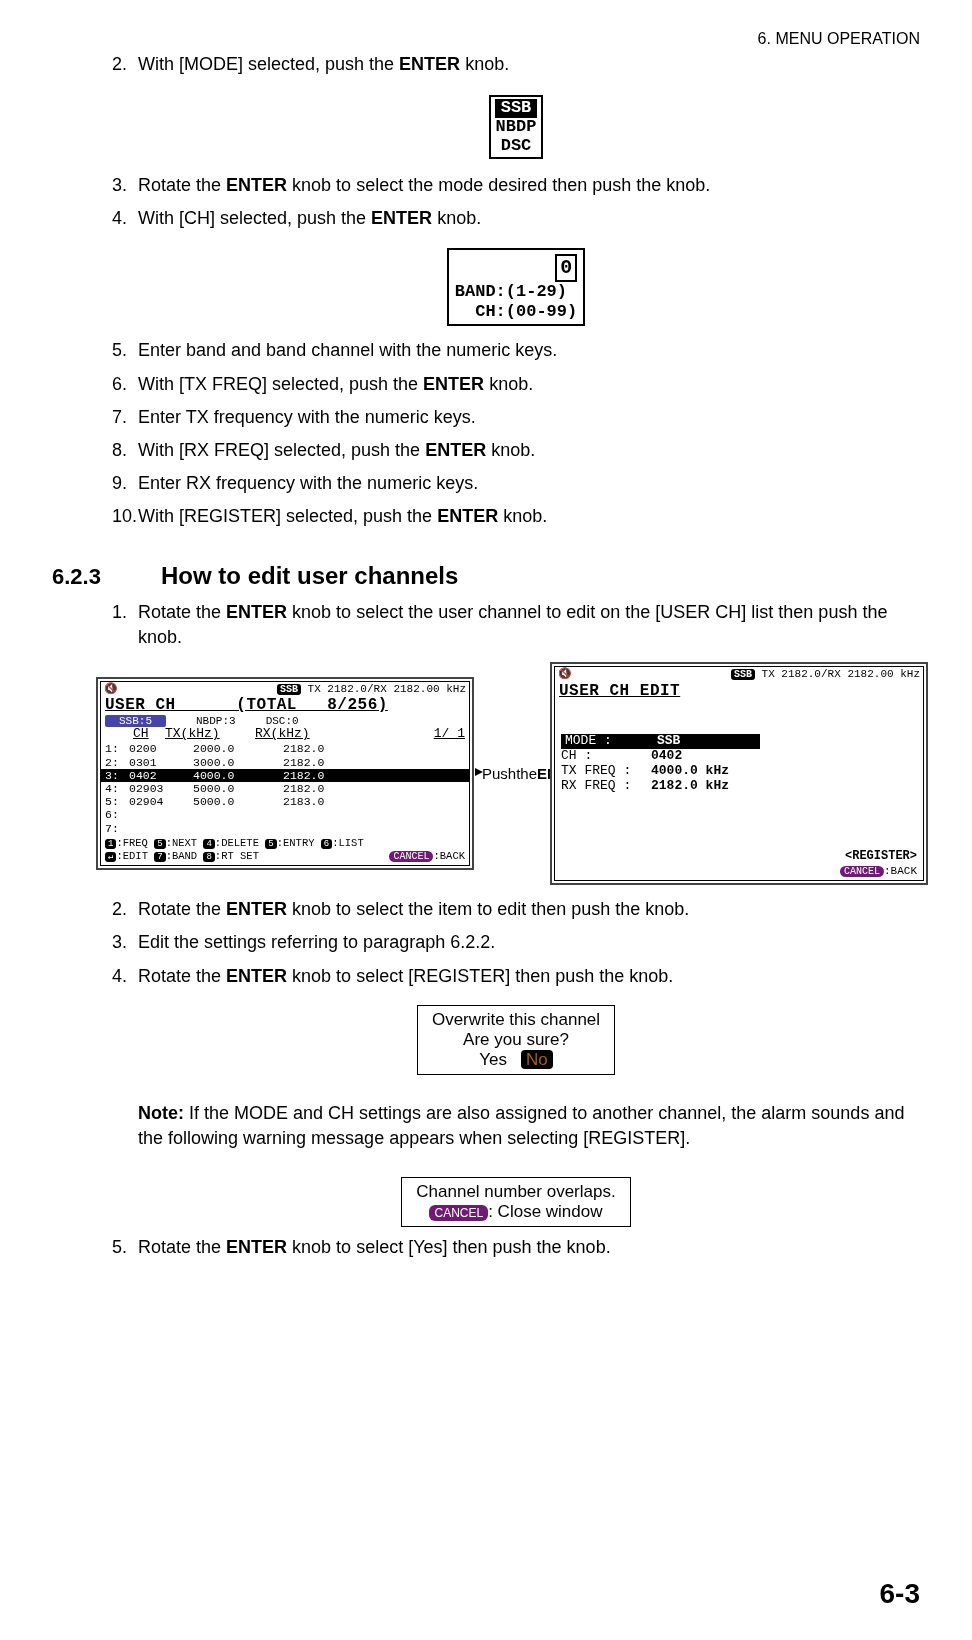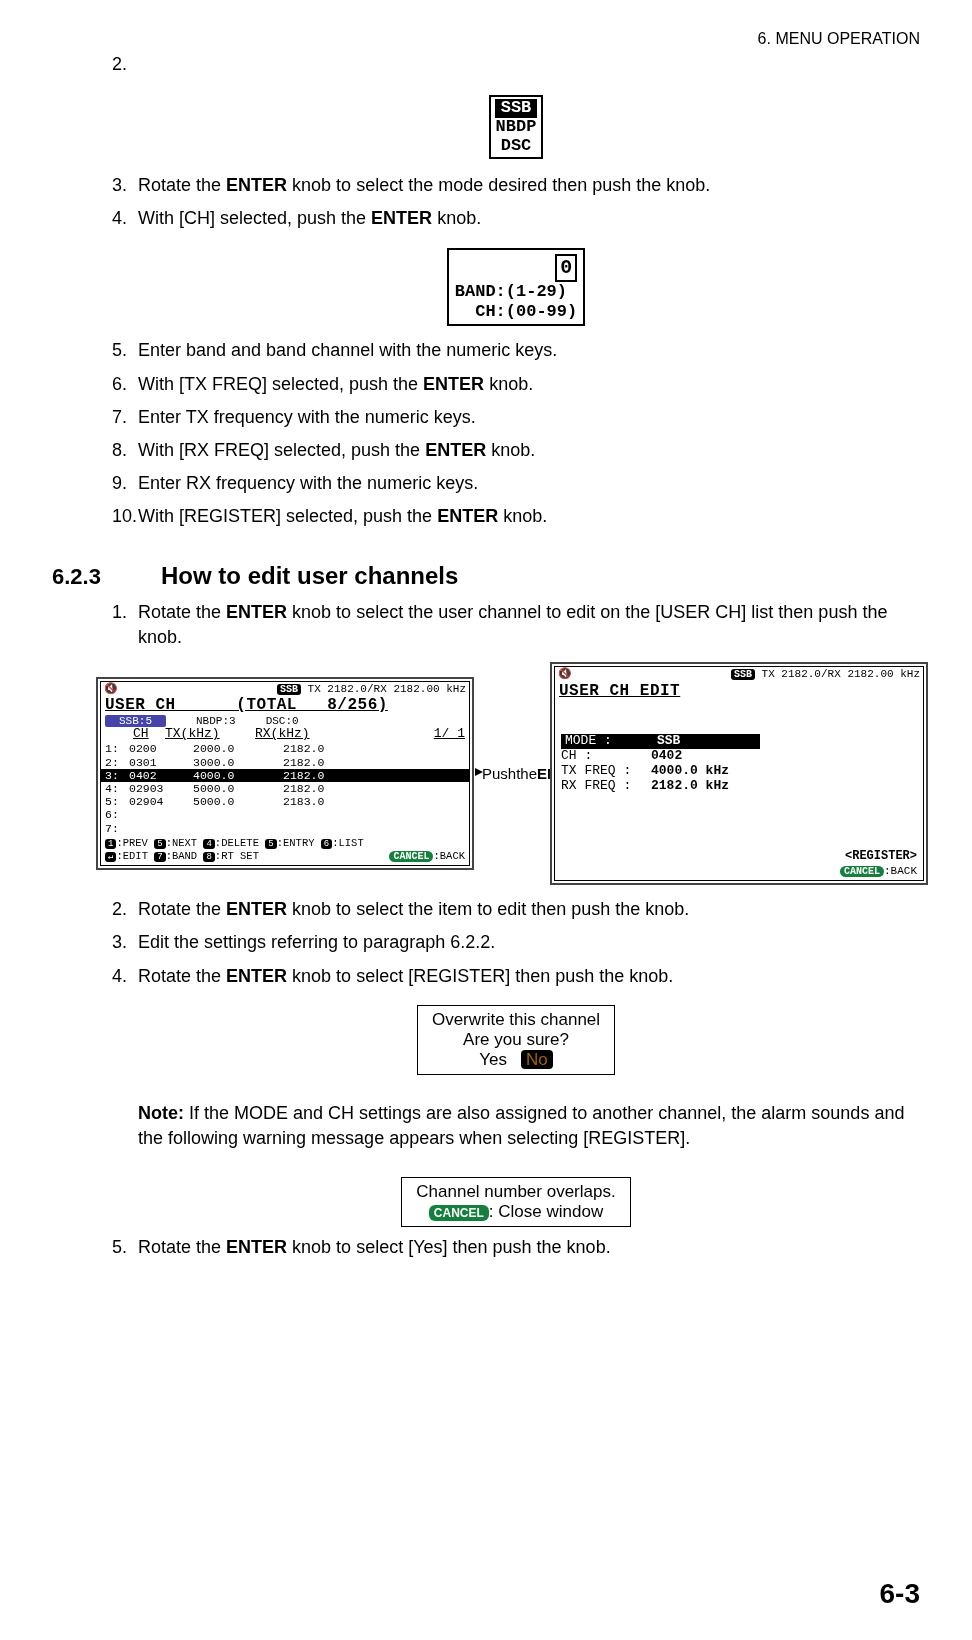--- a/index.html
+++ b/index.html
@@ -212,26 +212,26 @@
   .edit-fields .mode-val {
     background: #000; color: #fff; padding: 0 80px 0 6px;
   }
   .register {
     text-align: right;
     padding: 4px 6px 2px;
     font-weight: bold;
     font-size: 12px;
   }
   .cancel-btn {
-    background: #15803d;
+    background: #701a75;
     color: #fff;
     border-radius: 6px;
     padding: 0 4px;
     font-size: 10px;
-    font-weight: bold;
+    font-weight: normal;
   }
   .back-line {
     text-align: right;
     padding: 0 6px 2px;
     font-size: 11px;
   }
   .dialog-box {
     border: 1.5px solid #000;
     display: inline-block;
     padding: 4px 14px;
@@ -257,20 +257,23 @@
 <body>
 
 <div class="page">
 
   <div class="header-right">6.  MENU OPERATION</div>
 
   <div class="indent">
     <ol class="steps">
       <li>
         <span class="num">2.</span>
+        <span>
+          <span>With [MODE] selected, push the </span><b>ENTER</b><span> knob.</span>
+        </span>
       </li>
     </ol>
 
     <div class="center">
       <div class="mode-box">
         <span class="ssb">SSB</span>
         <span>NBDP</span><br>
         <span>DSC</span>
       </div>
     </div>
@@ -395,21 +398,21 @@
               <span></span>
             </div>
             <div class="datarow">
               <span style="width:24px">7:</span>
               <span style="width:64px">      </span>
               <span style="width:90px">        </span>
               <span></span>
             </div>
           </div>
         <div class="footer-keys">
-          <span class="key">1</span><span>:PREV </span><span class="key">5</span><span>:NEXT </span><span class="key">4</span><span>:DELETE </span><span class="key">5</span><span>:ENTRY </span><span class="key">6</span><span>:LIST</span><br>
+          <span class="key">1</span><span>:FREQ </span><span class="key">5</span><span>:NEXT </span><span class="key">4</span><span>:DELETE </span><span class="key">5</span><span>:ENTRY </span><span class="key">6</span><span>:LIST</span><br>
           <span class="key">↵</span><span>:EDIT </span><span class="key">7</span><span>:BAND </span><span class="key">8</span><span>:RT SET</span>
           <span style="float:right"><span class="cancel-btn">CANCEL</span><span>:BACK</span></span>
         </div>
       </div>
     </div>
 
     <div class="arrow-col">
       <div class="arrow-line"></div>
       <div>Push</div>
       <div>the</div>

